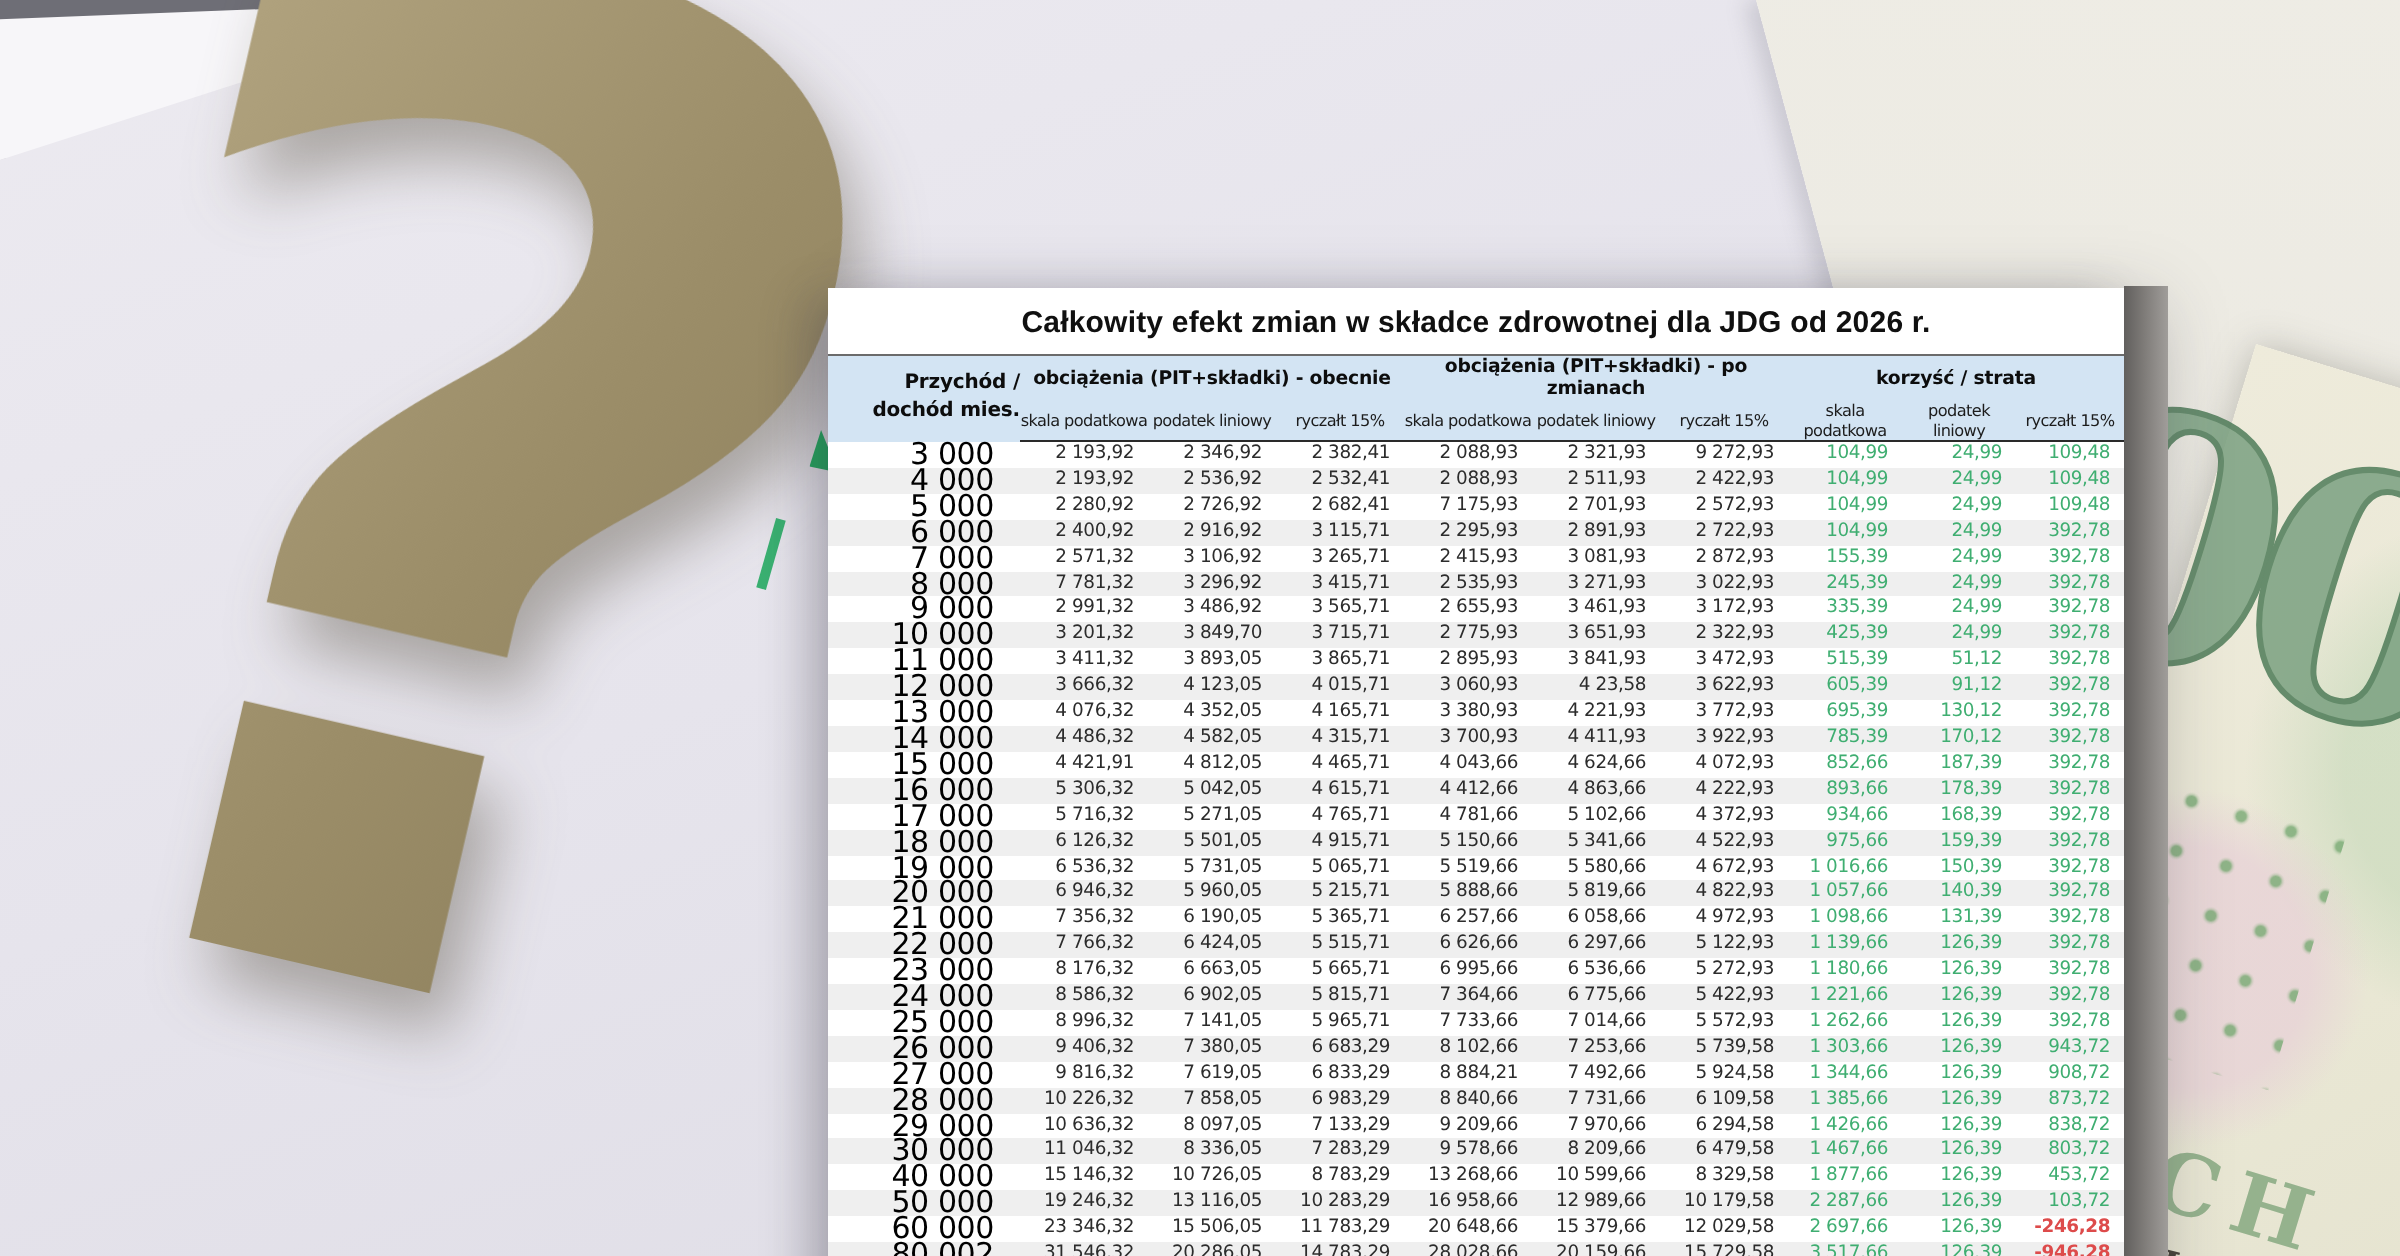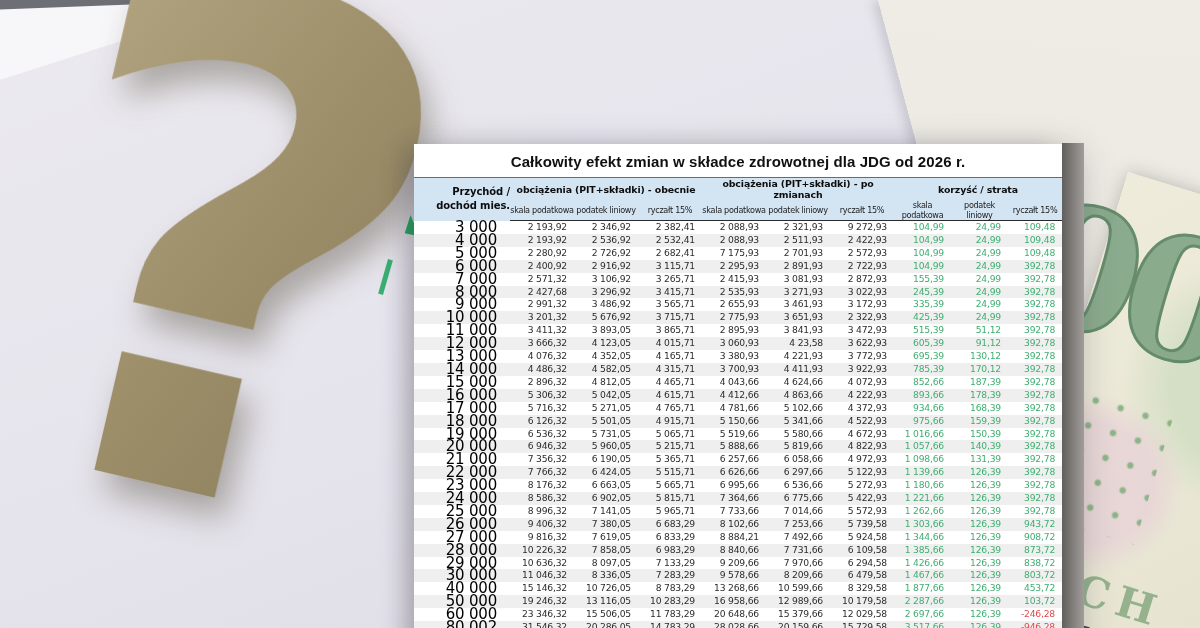--- a/index.html
+++ b/index.html
@@ -81,21 +81,21 @@
   .jdg thead tr.sub th{height:16px;font-size:8.1px;font-weight:normal;color:#1c1c1c;
     letter-spacing:-.3px;border-bottom:1.5px solid #2a2a2a;}
   .jdg th.rowlabel div{font-size:10px;line-height:14px;text-align:right;}
   .jdg tbody td{height:12.9px;line-height:12.9px;padding:0 7px 0 0;
     font-size:9.2px;color:#2c2c2c;text-align:right;white-space:nowrap;
     letter-spacing:-.2px;}
   .jdg tbody tr:nth-child(even){background:#efefef;}
   .jdg tbody tr:last-child td{border-bottom:2.5px solid #1d1d1d;}
   .jdg td.rowhead{font-weight:normal;color:#000;font-size:15px;padding-right:13px;}
   .jdg td.gain{color:var(--pos,#3fae71);}
-  .jdg td.loss{color:var(--neg,#dd4b4b);}
+  .jdg td.loss{color:var(--neg,#dd4b4b);font-weight:bold;}
 </style>
 </head>
 <body>
 
 <div class="abs bg-left"></div>
 <div class="abs bg-right"></div>
 <div class="abs desk-wedge"></div>
 <div class="abs sheet-wedge"></div>
 
 <div class="abs qmark">?</div>
@@ -207,21 +207,21 @@
           <td>3 265,71</td>
           <td>2 415,93</td>
           <td>3 081,93</td>
           <td>2 872,93</td>
           <td class="gain">155,39</td>
           <td class="gain">24,99</td>
           <td class="gain">392,78</td>
         </tr>
         <tr>
           <td class="rowhead">8 000</td>
-          <td>2 427,68</td>
+          <td>7 781,32</td>
           <td>3 296,92</td>
           <td>3 415,71</td>
           <td>2 535,93</td>
           <td>3 271,93</td>
           <td>3 022,93</td>
           <td class="gain">245,39</td>
           <td class="gain">24,99</td>
           <td class="gain">392,78</td>
         </tr>
         <tr>
@@ -232,21 +232,21 @@
           <td>2 655,93</td>
           <td>3 461,93</td>
           <td>3 172,93</td>
           <td class="gain">335,39</td>
           <td class="gain">24,99</td>
           <td class="gain">392,78</td>
         </tr>
         <tr>
           <td class="rowhead">10 000</td>
           <td>3 201,32</td>
-          <td>5 676,92</td>
+          <td>3 849,70</td>
           <td>3 715,71</td>
           <td>2 775,93</td>
           <td>3 651,93</td>
           <td>2 322,93</td>
           <td class="gain">425,39</td>
           <td class="gain">24,99</td>
           <td class="gain">392,78</td>
         </tr>
         <tr>
           <td class="rowhead">11 000</td>
@@ -291,21 +291,21 @@
           <td>4 315,71</td>
           <td>3 700,93</td>
           <td>4 411,93</td>
           <td>3 922,93</td>
           <td class="gain">785,39</td>
           <td class="gain">170,12</td>
           <td class="gain">392,78</td>
         </tr>
         <tr>
           <td class="rowhead">15 000</td>
-          <td>2 896,32</td>
+          <td>4 421,91</td>
           <td>4 812,05</td>
           <td>4 465,71</td>
           <td>4 043,66</td>
           <td>4 624,66</td>
           <td>4 072,93</td>
           <td class="gain">852,66</td>
           <td class="gain">187,39</td>
           <td class="gain">392,78</td>
         </tr>
         <tr>

